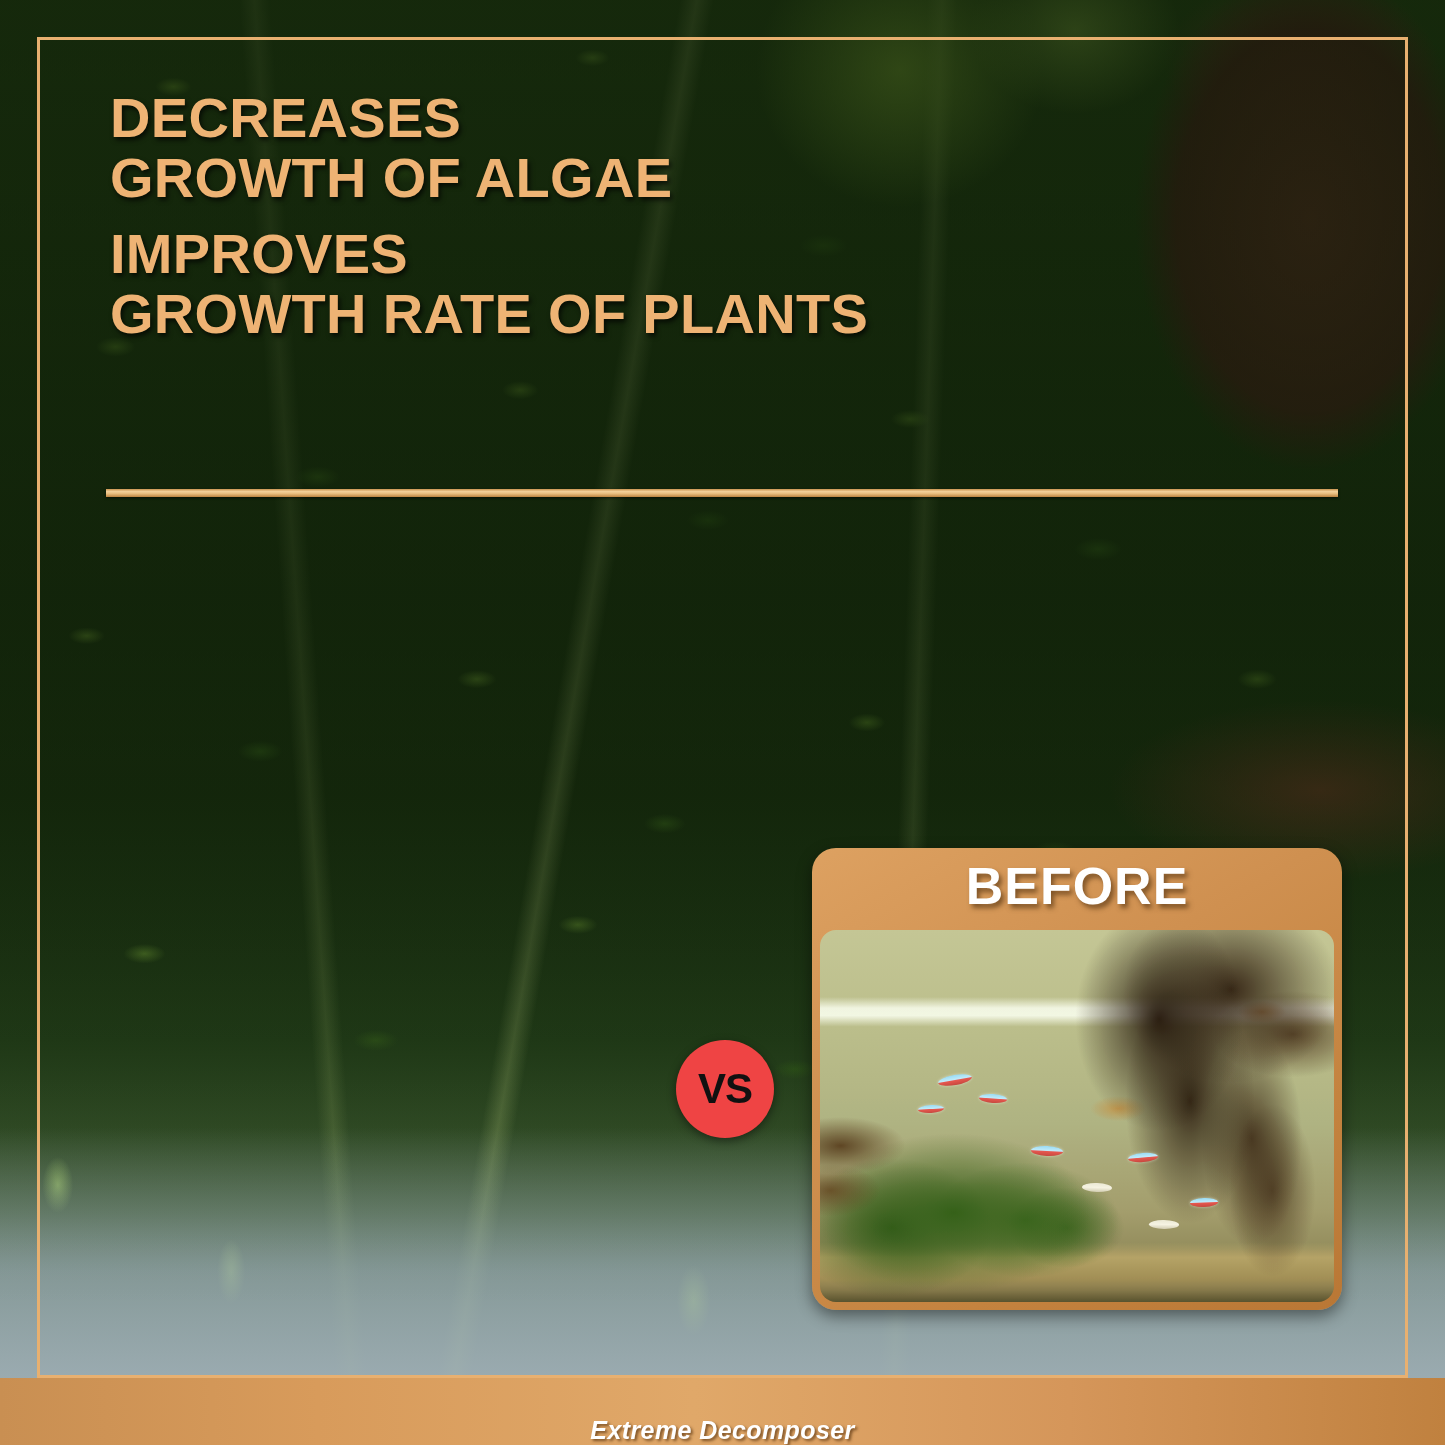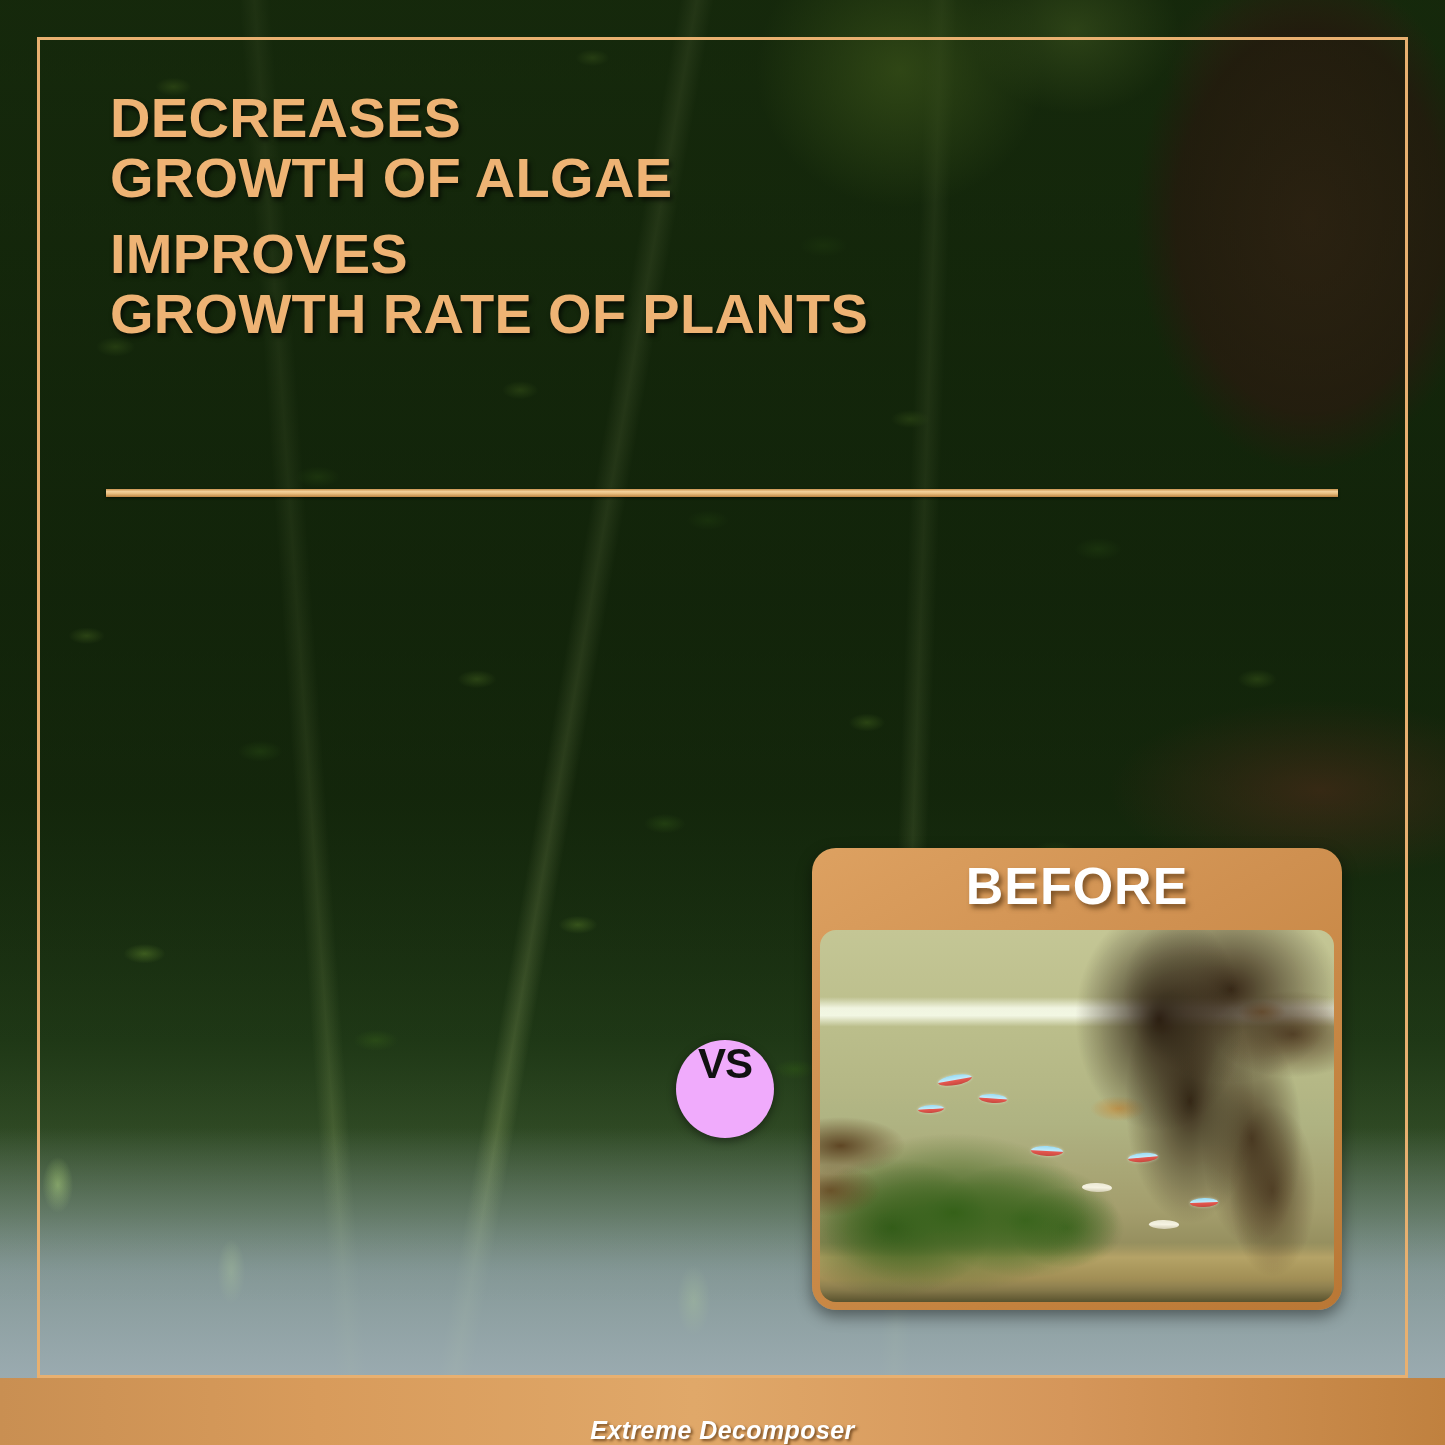--- a/index.html
+++ b/index.html
@@ -246,22 +246,22 @@
   .fish.pale {
     background: linear-gradient(to bottom, #e8e6d2 0%, #f2f0e0 50%, #cfcab0 100%);
   }
 
   
   .vs-badge {
     position: absolute;
     left: 676px; top: 1040px;
     width: 98px; height: 98px;
     border-radius: 50%;
-    background: #f0abfc;
-    display: flex; align-items: flex-start; justify-content: center;
+    background: #ef4444;
+    display: flex; align-items: center; justify-content: center;
     box-shadow: 0 3px 10px rgba(0,0,0,.45);
   }
   .vs-badge span {
     color: #111111;
     font-family: "Liberation Sans", sans-serif;
     font-weight: 700;
     font-size: 42px;
     letter-spacing: -1px;
   }
 

